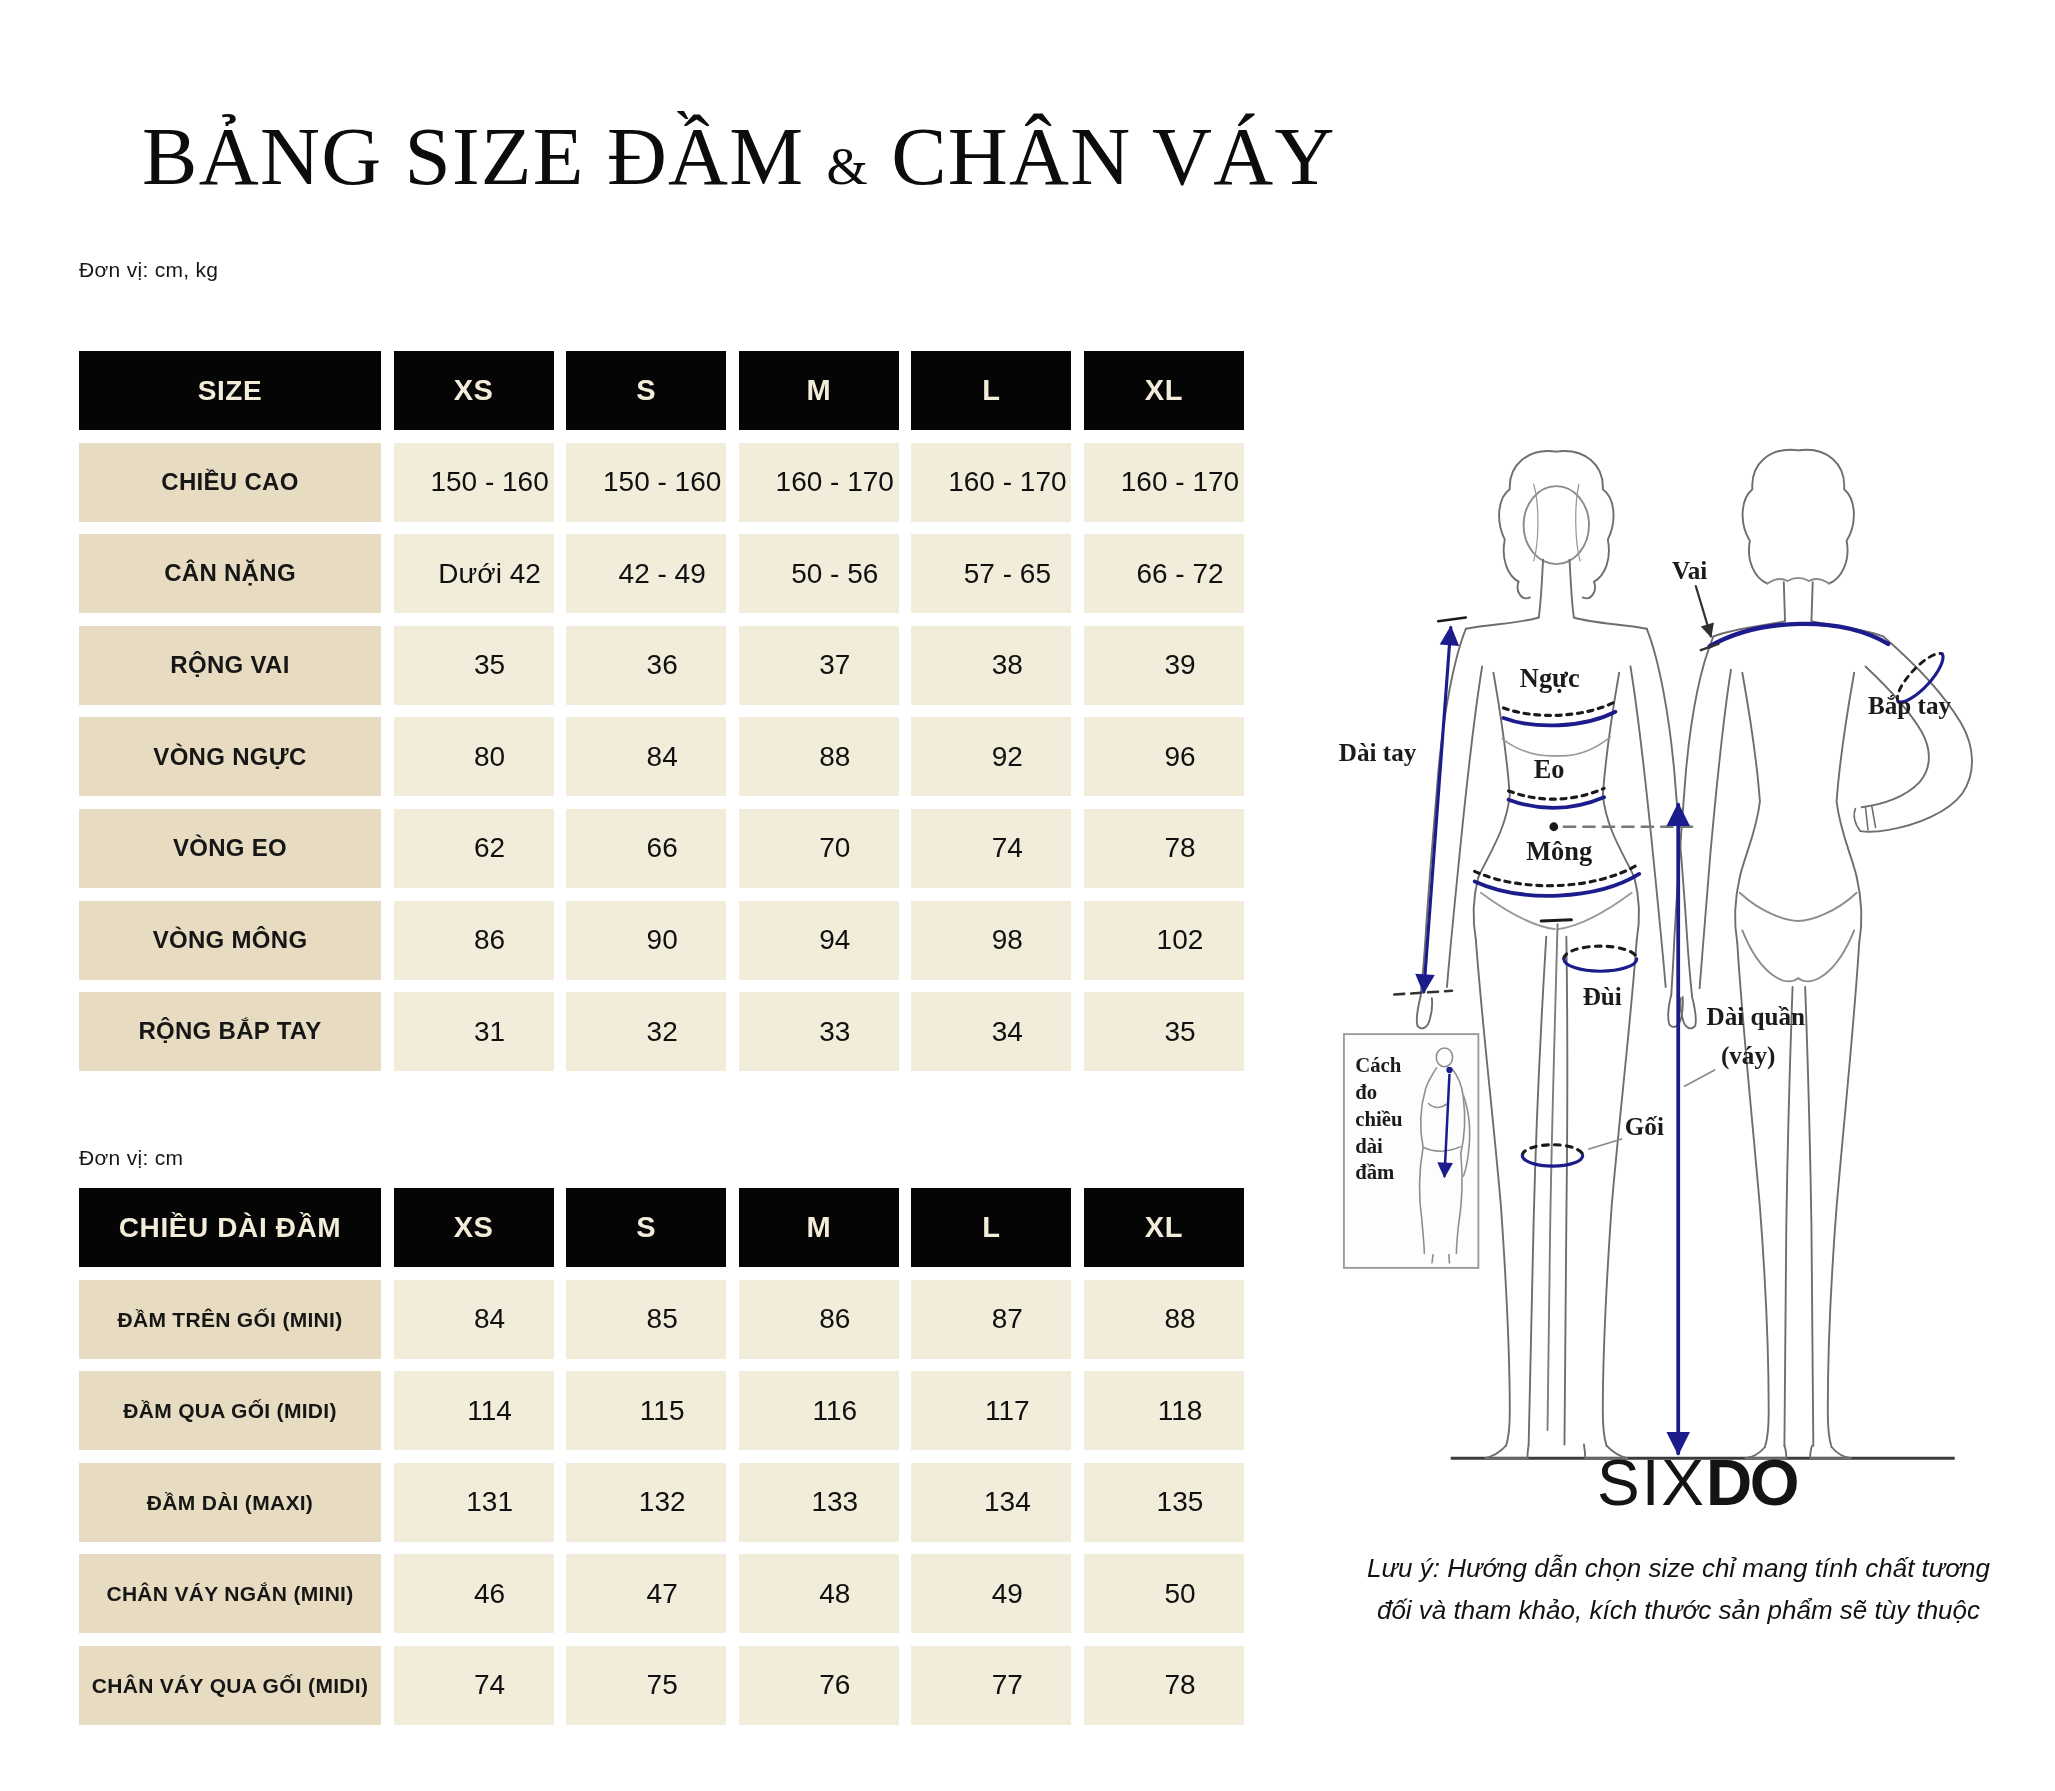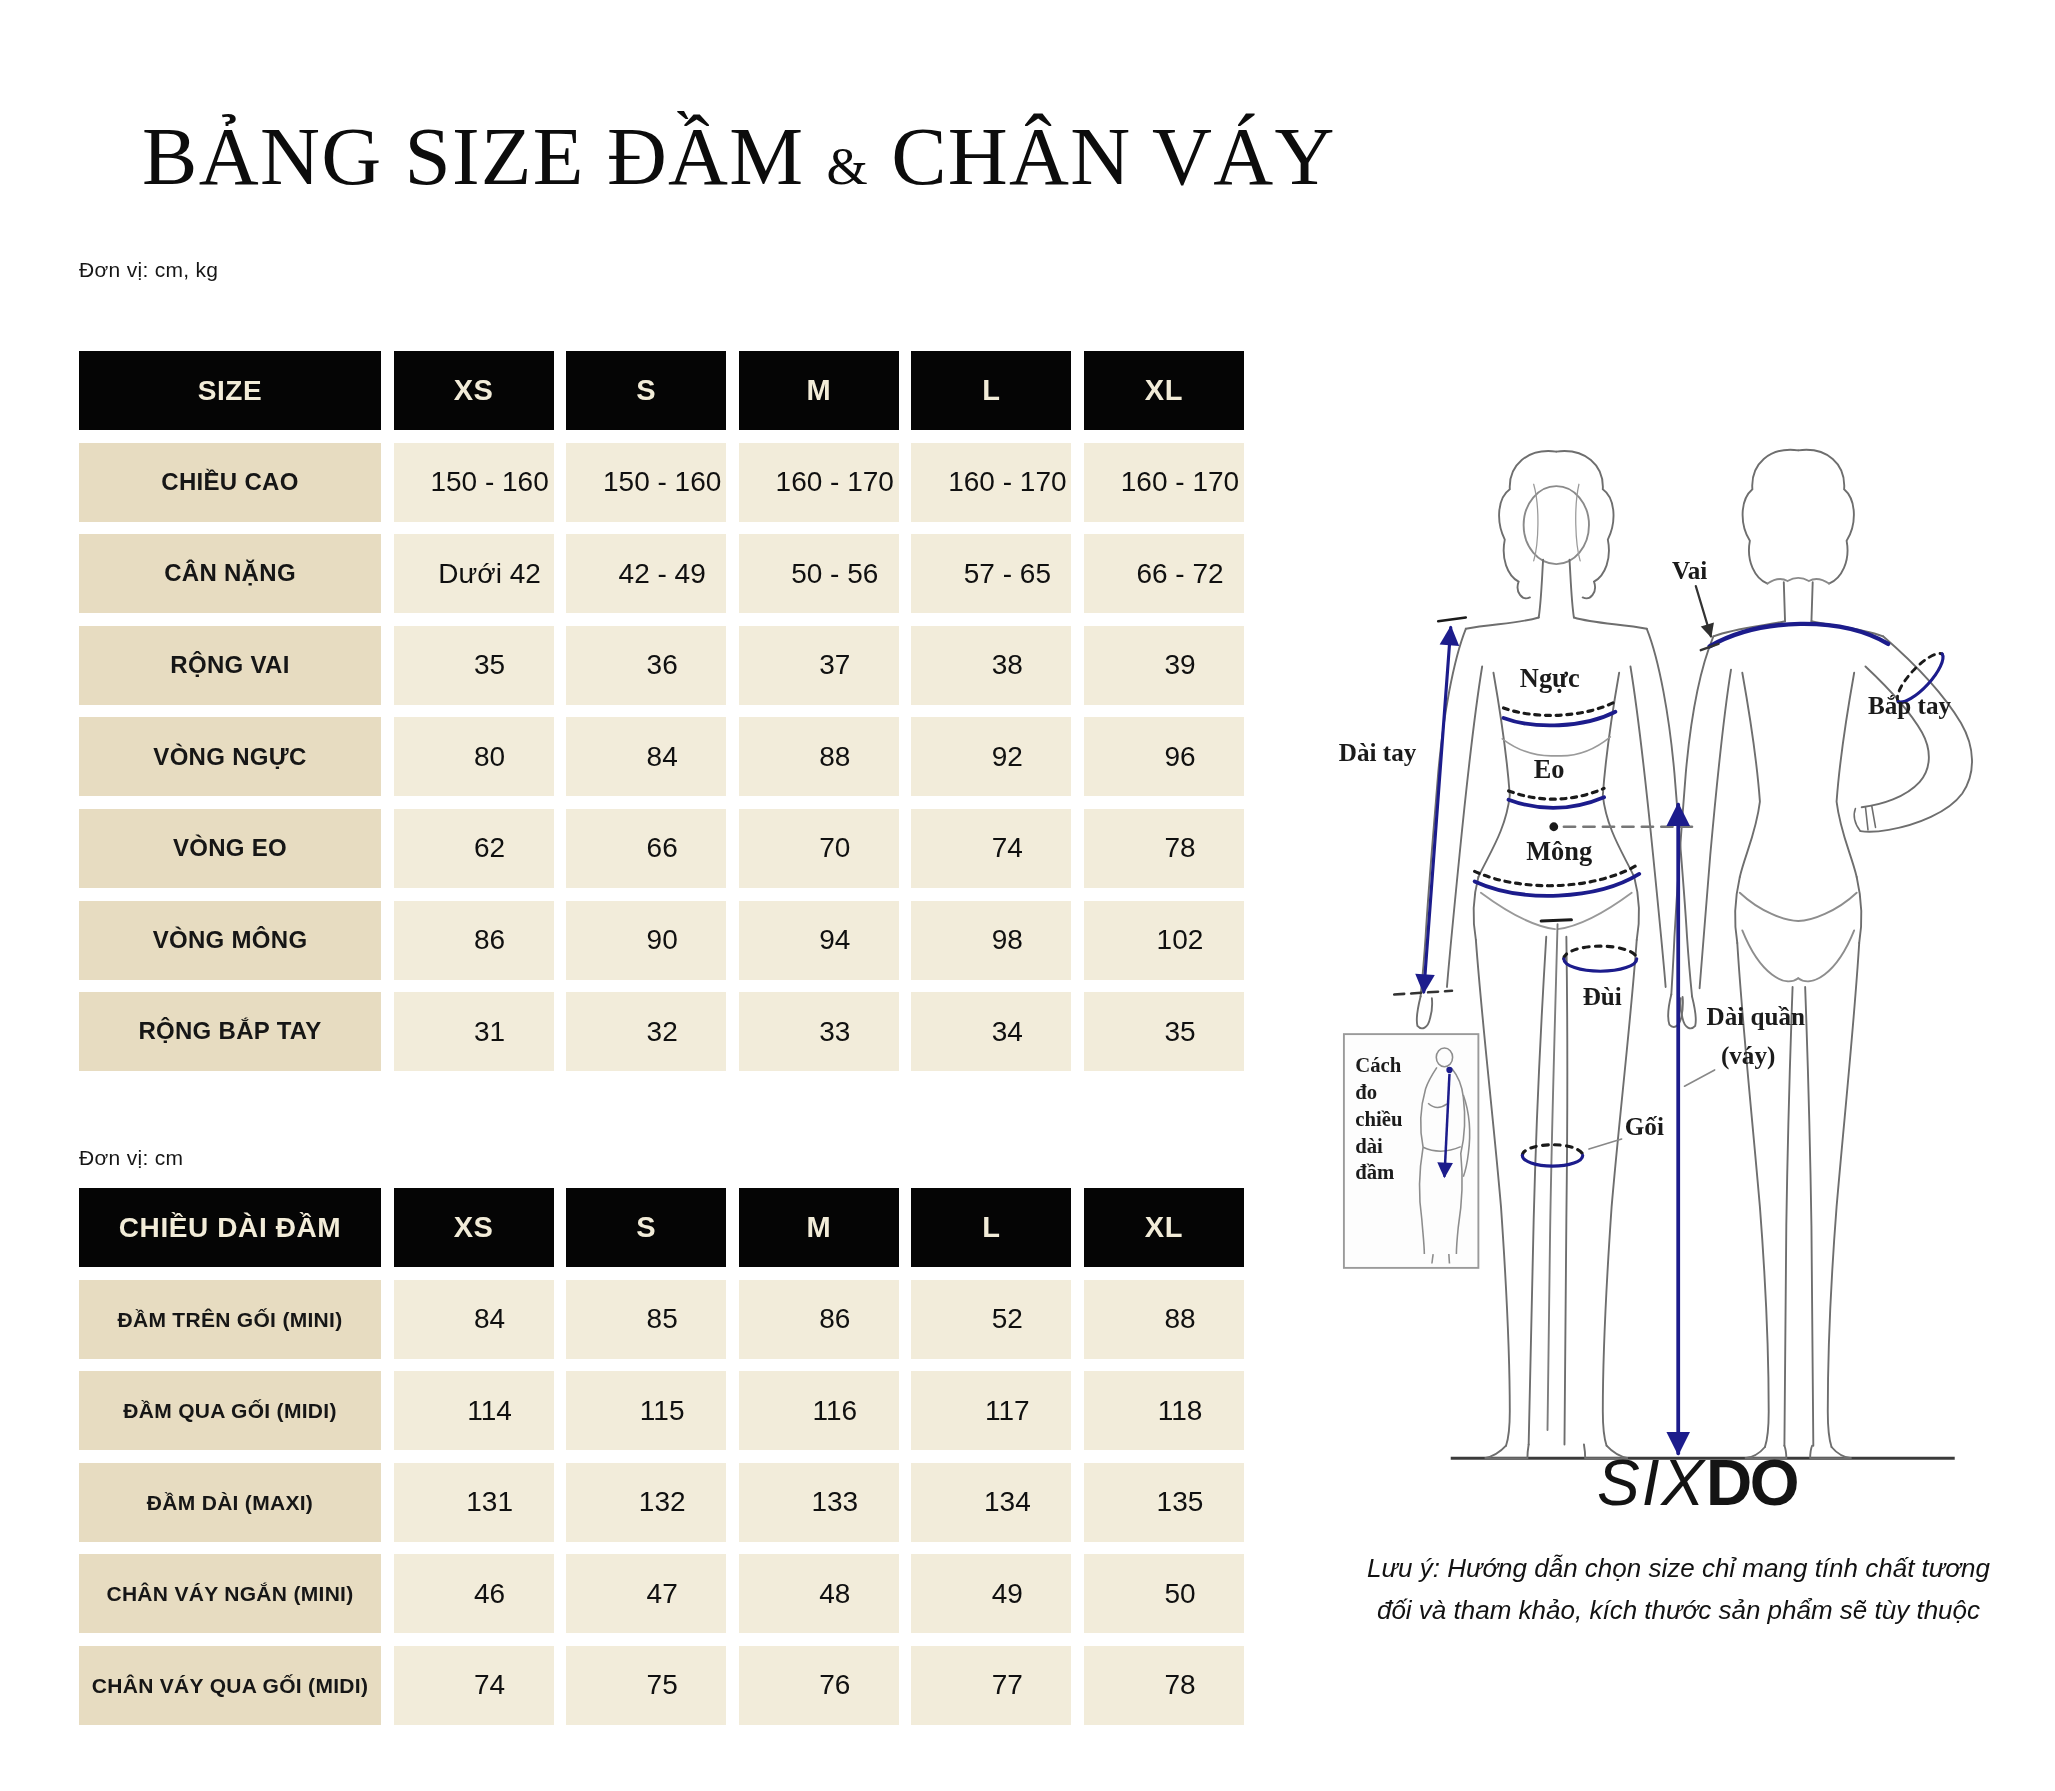--- a/index.html
+++ b/index.html
@@ -29,21 +29,21 @@
   .hcell.first{font-size:28px;}
   .lcell{background:#e7dcc1;font-weight:bold;font-size:24px;color:#161616;letter-spacing:0.3px;line-height:1.1;}
   .lcell.small{font-size:21px;}
   .dcell{background:#f2ecda;font-size:28px;color:#101010;padding-left:32px;}
   .figure-wrap{position:absolute;left:1320px;top:390px;width:729px;height:1106px;}
   svg text{font-family:"Liberation Serif",serif;fill:#1b1b1b;font-weight:600;}
   .brand-logo{
     position:absolute;left:1540px;top:1451px;width:314px;text-align:center;
     font-size:64px;color:#141414;white-space:nowrap;line-height:1;
   }
-  .brand-logo .six{font-weight:400;letter-spacing:1.9px;font-style:italic;}
+  .brand-logo .six{font-weight:400;letter-spacing:1.9px;}
   .brand-logo .do{font-weight:800;letter-spacing:-2.5px;}
   .footnote{
     position:absolute;left:1319px;top:1547px;width:719px;text-align:center;
     font-style:italic;font-size:26px;line-height:1.62;color:#121212;
   }
 </style>
 </head>
 <body>
 
 <div class="page-title">
@@ -110,21 +110,21 @@
     <div class="cell hcell first">CHIỀU DÀI ĐẦM</div>
     <div class="cell hcell">XS</div>
     <div class="cell hcell">S</div>
     <div class="cell hcell">M</div>
     <div class="cell hcell">L</div>
     <div class="cell hcell">XL</div>
     <div class="cell lcell small">ĐẦM TRÊN GỐI (MINI)</div>
     <div class="cell dcell">84</div>
     <div class="cell dcell">85</div>
     <div class="cell dcell">86</div>
-    <div class="cell dcell">52</div>
+    <div class="cell dcell">87</div>
     <div class="cell dcell">88</div>
     <div class="cell lcell small">ĐẦM QUA GỐI (MIDI)</div>
     <div class="cell dcell">114</div>
     <div class="cell dcell">115</div>
     <div class="cell dcell">116</div>
     <div class="cell dcell">117</div>
     <div class="cell dcell">118</div>
     <div class="cell lcell small">ĐẦM DÀI (MAXI)</div>
     <div class="cell dcell">131</div>
     <div class="cell dcell">132</div>

